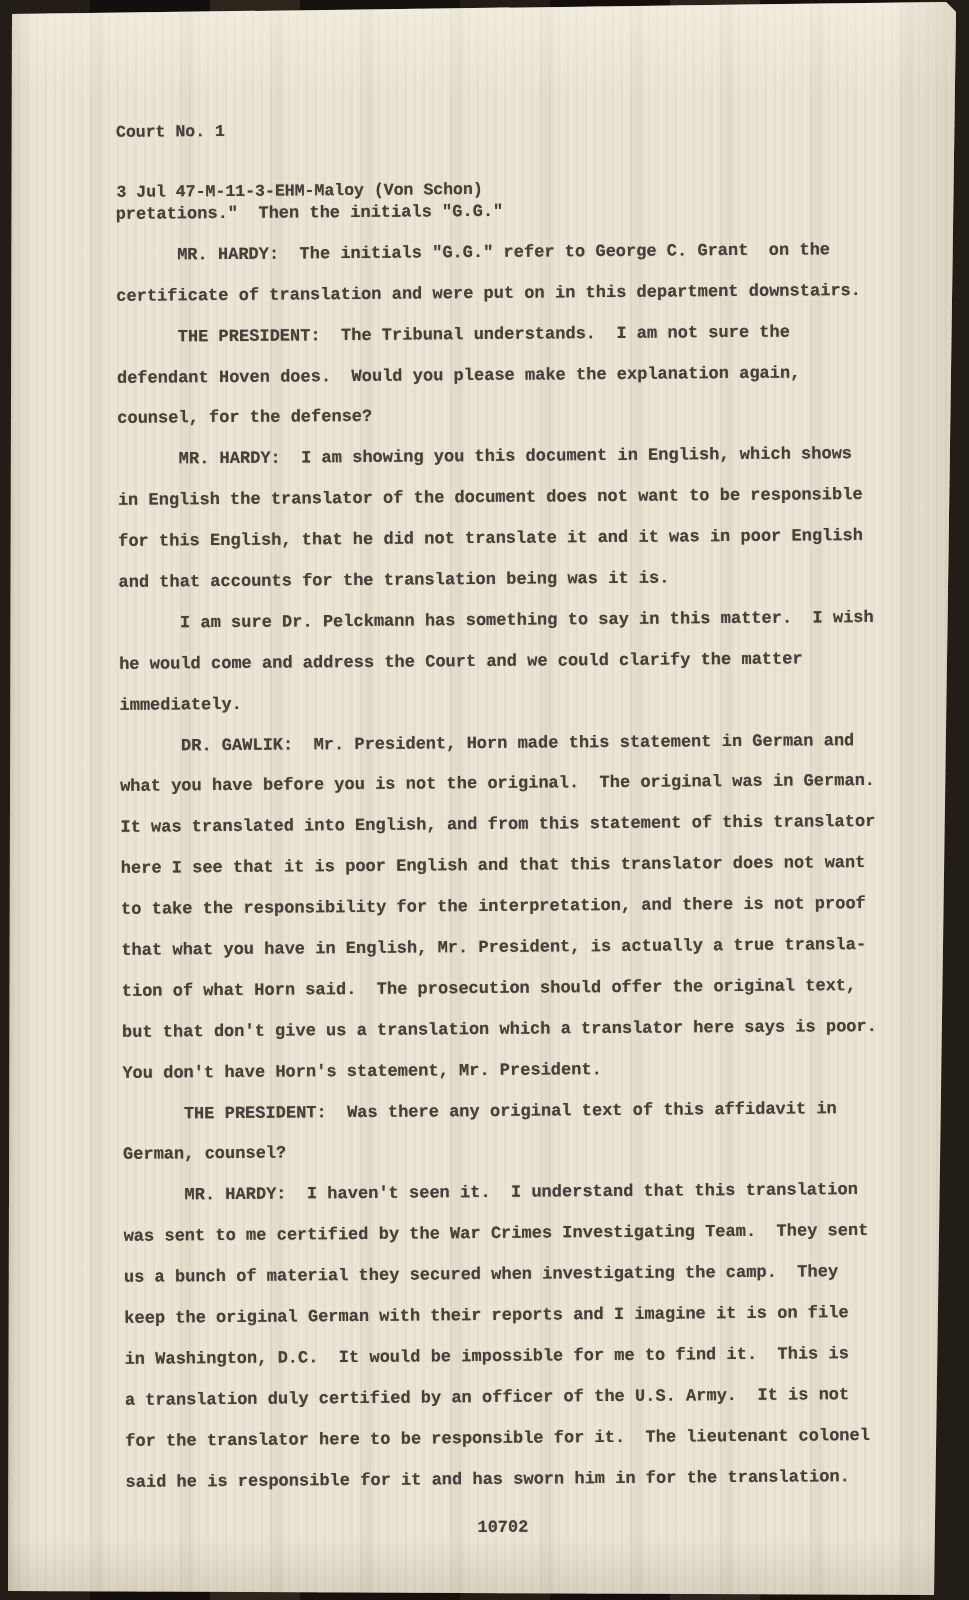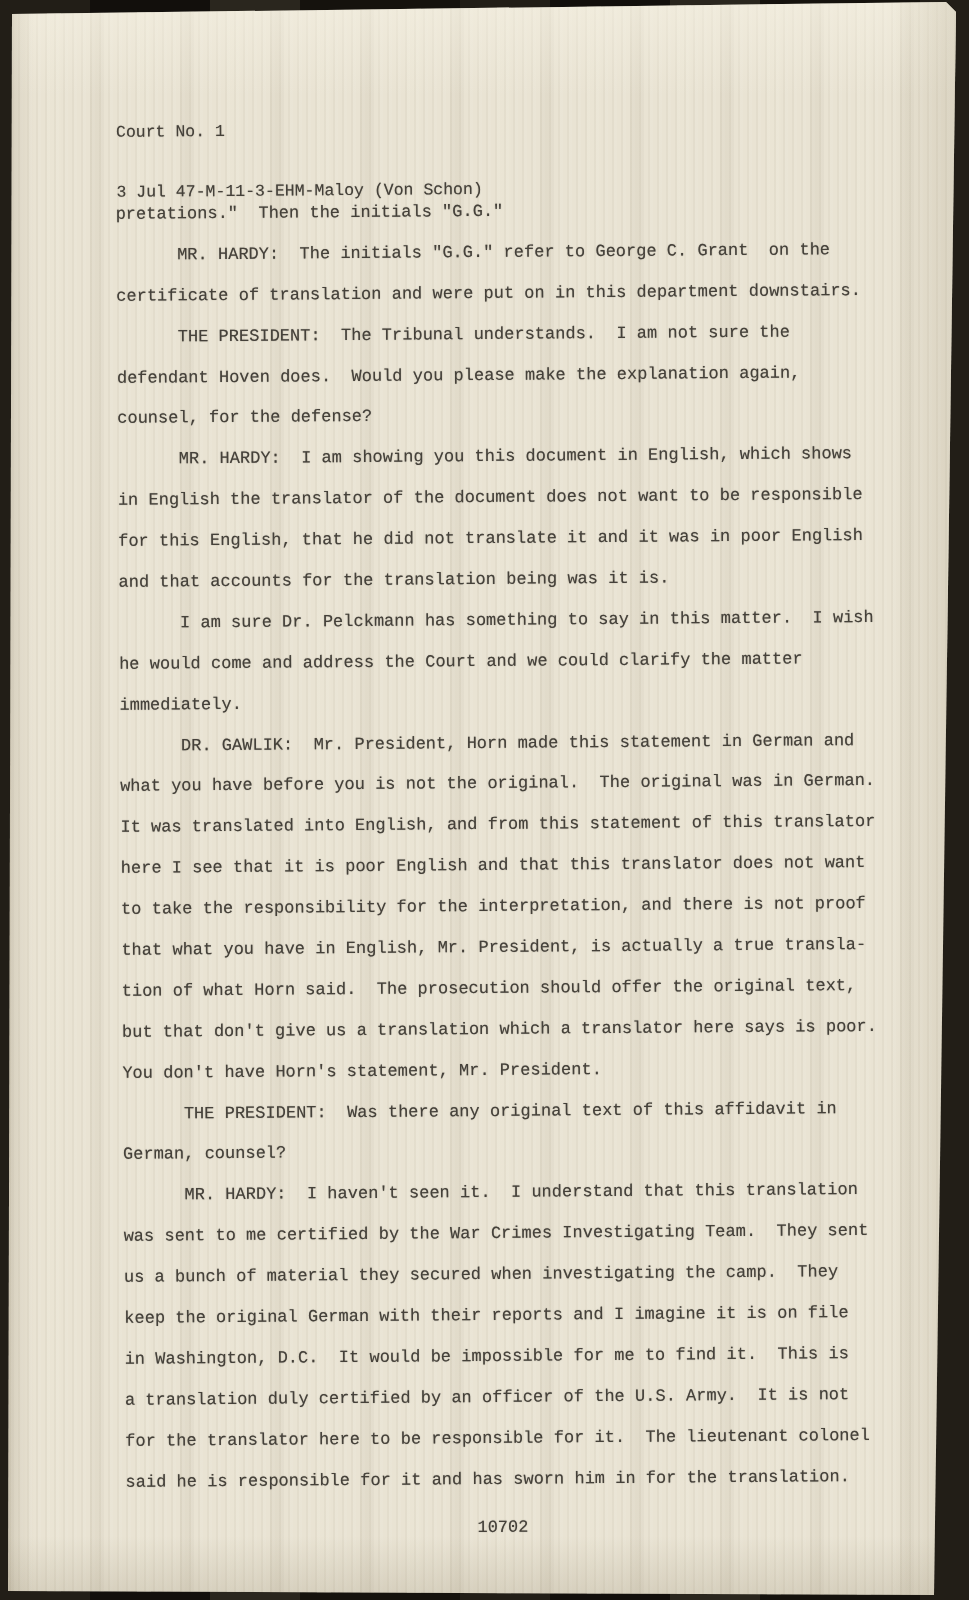--- a/index.html
+++ b/index.html
@@ -34,20 +34,21 @@
       repeating-linear-gradient(90deg,
         rgba(146,136,112,0.07) 0px, rgba(146,136,112,0.07) 2px,
         rgba(255,255,255,0.06) 2px, rgba(255,255,255,0.06) 5px,
         rgba(0,0,0,0) 5px, rgba(0,0,0,0) 9px),
       repeating-linear-gradient(90deg,
         rgba(160,150,125,0.10) 0px, rgba(160,150,125,0.10) 14px,
         rgba(0,0,0,0) 14px, rgba(0,0,0,0) 47px,
         rgba(236,231,214,0.35) 47px, rgba(236,231,214,0.35) 61px,
         rgba(0,0,0,0) 61px, rgba(0,0,0,0) 90px);
     background-color:var(--paper);
+    font-weight:bold;
   }
   .rot{
     position:absolute;inset:0;
     transform:rotate(-0.45deg);
     transform-origin:480px 900px;
     color:var(--ink);
     text-shadow:0 0 1px rgba(62,58,51,0.55);
   }
   .header{
     position:absolute;left:122px;top:80px;

